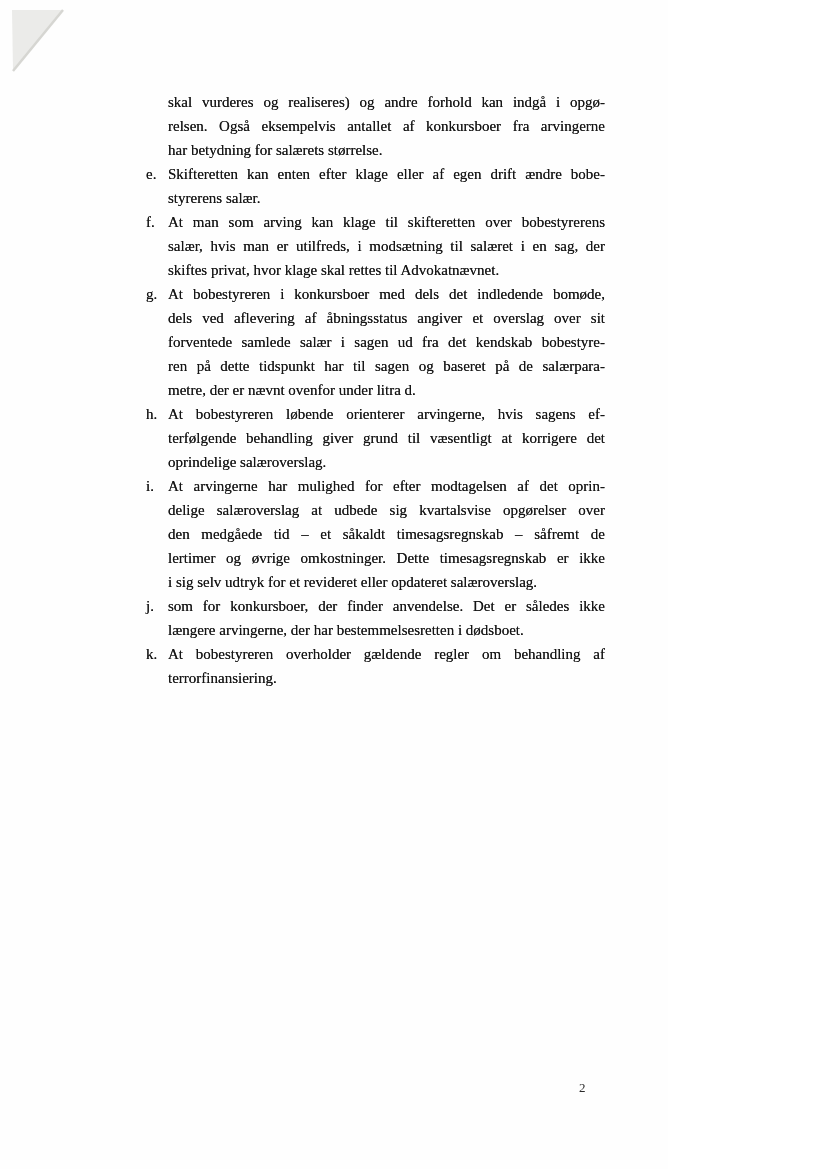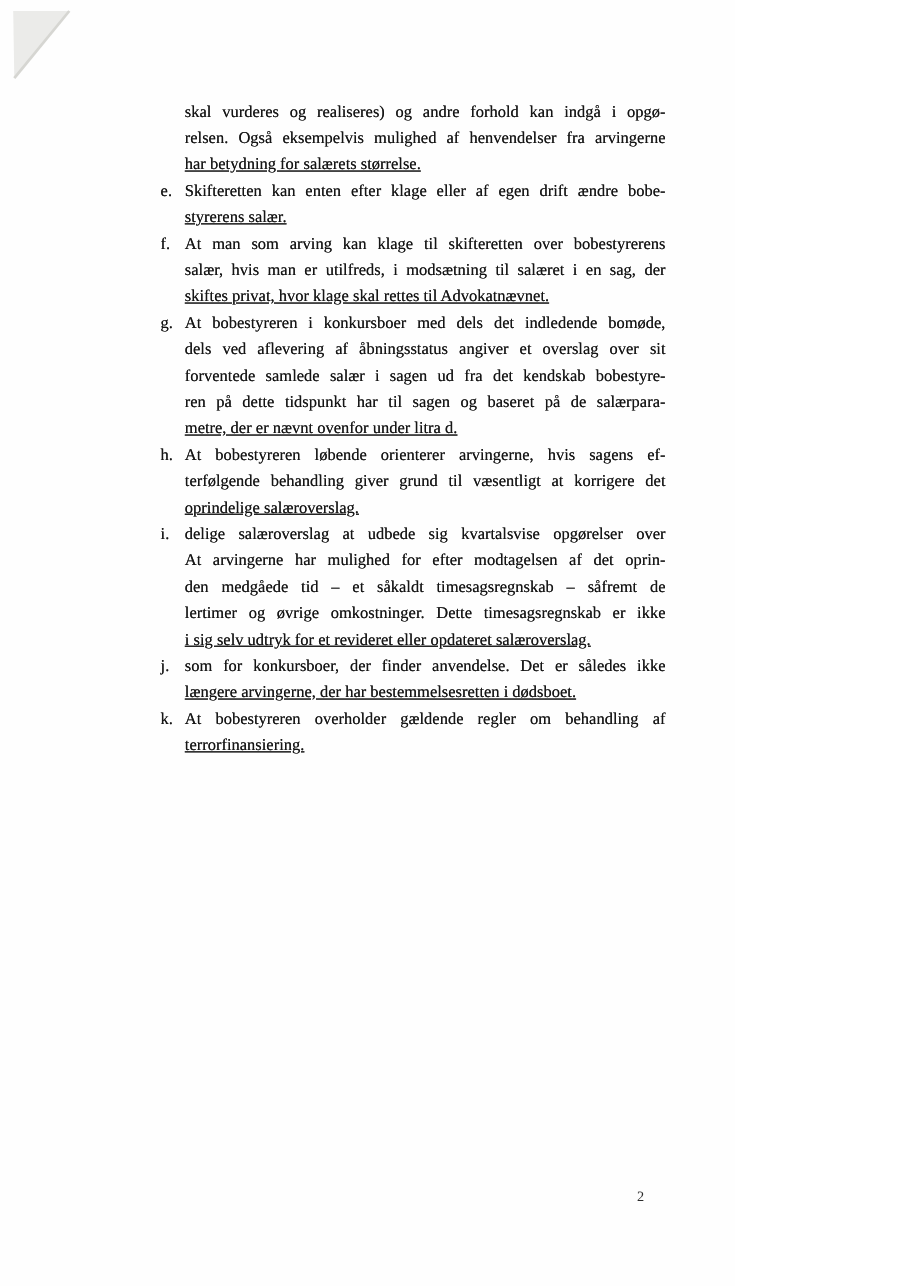--- a/index.html
+++ b/index.html
@@ -43,21 +43,20 @@
     min-width: 0;
   }
   .line {
     white-space: nowrap;
     text-align: justify;
     text-align-last: justify;
   }
   .line.last {
     text-align: left;
     text-align-last: left;
-    text-decoration: underline;
   }
   .page-number {
     position: absolute;
     left: 579px;
     top: 1080px;
     font-size: 13px;
     line-height: 16px;
     color: #2a2a2a;
   }
 </style>
@@ -69,21 +68,21 @@
   <svg class="corner-artifact" width="90" height="90" viewBox="0 0 90 90" aria-hidden="true">
     <polygon points="12,10 63,10 13,71" fill="#ebebe9"></polygon>
     <line x1="63" y1="10" x2="13" y2="71" stroke="#d6d6d2" stroke-width="2.5"></line>
   </svg>
 
   <div class="body-text">
       <div class="para">
         <span class="marker"></span>
         <div class="lines">
           <div class="line">skal vurderes og realiseres) og andre forhold kan indgå i opgø-</div>
-          <div class="line">relsen. Også eksempelvis mulighed af henvendelser fra arvingerne</div>
+          <div class="line">relsen. Også eksempelvis antallet af konkursboer fra arvingerne</div>
           <div class="line last">har betydning for salærets størrelse.</div>
         </div>
       </div>
       <div class="para">
         <span class="marker">e.</span>
         <div class="lines">
           <div class="line">Skifteretten kan enten efter klage eller af egen drift ændre bobe-</div>
           <div class="line last">styrerens salær.</div>
         </div>
       </div>
@@ -109,22 +108,22 @@
         <span class="marker">h.</span>
         <div class="lines">
           <div class="line">At bobestyreren løbende orienterer arvingerne, hvis sagens ef-</div>
           <div class="line">terfølgende behandling giver grund til væsentligt at korrigere det</div>
           <div class="line last">oprindelige salæroverslag.</div>
         </div>
       </div>
       <div class="para">
         <span class="marker">i.</span>
         <div class="lines">
+          <div class="line">At arvingerne har mulighed for efter modtagelsen af det oprin-</div>
           <div class="line">delige salæroverslag at udbede sig kvartalsvise opgørelser over</div>
-          <div class="line">At arvingerne har mulighed for efter modtagelsen af det oprin-</div>
           <div class="line">den medgåede tid – et såkaldt timesagsregnskab – såfremt de</div>
           <div class="line">lertimer og øvrige omkostninger. Dette timesagsregnskab er ikke</div>
           <div class="line last">i sig selv udtryk for et revideret eller opdateret salæroverslag.</div>
         </div>
       </div>
       <div class="para">
         <span class="marker">j.</span>
         <div class="lines">
           <div class="line">som for konkursboer, der finder anvendelse. Det er således ikke</div>
           <div class="line last">længere arvingerne, der har bestemmelsesretten i dødsboet.</div>

